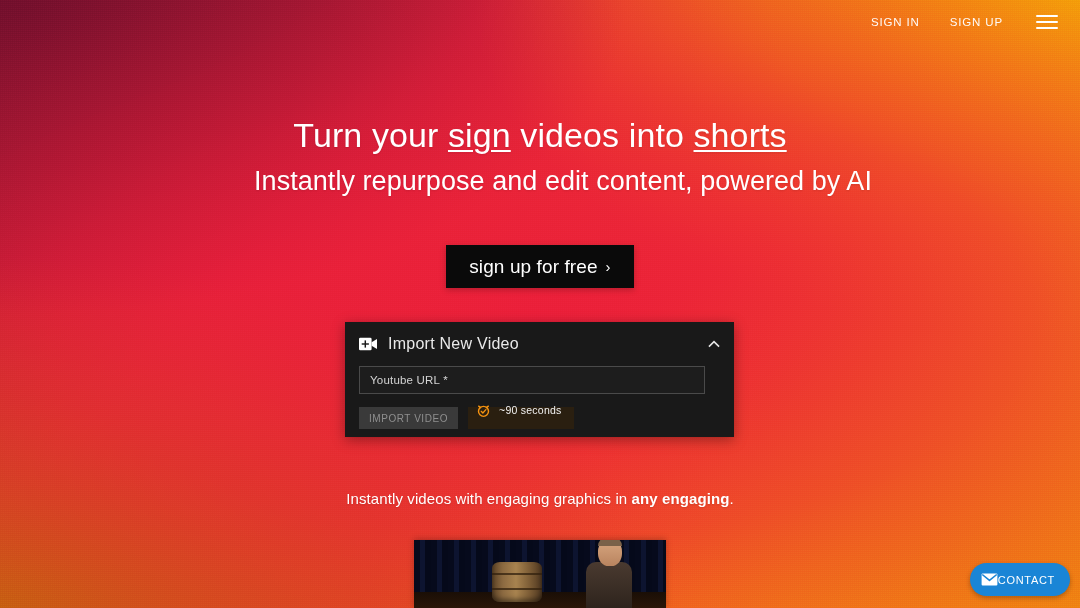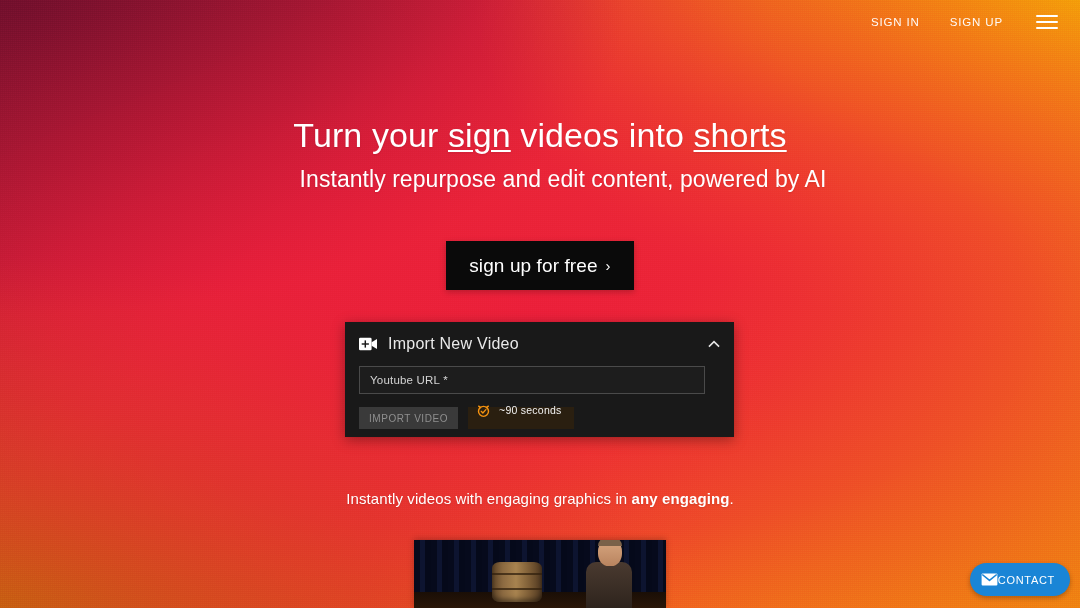--- a/index.html
+++ b/index.html
@@ -56,30 +56,30 @@
   
   #hero { position:absolute; top:0; left:0; right:0; text-align:center; z-index:5; }
   #headline {
     margin-top:116px;
     font-size:34px; font-weight:400; color:#fff; line-height:1.15;
     letter-spacing:.1px; text-shadow:0 1px 2px rgba(0,0,0,.10);
   }
   #headline u { text-decoration:underline; text-underline-offset:3px; text-decoration-thickness:2px; }
   #subheadline {
     margin-top:11px;
-    font-size:23px; font-weight:400; color:#fff; letter-spacing:.05px;
+    font-size:27px; font-weight:400; color:#fff; letter-spacing:.05px;
     text-shadow:0 1px 2px rgba(0,0,0,.10);
     margin-left:46px;
   }
 
   
   #cta-wrap { margin-top:48px; display:flex; justify-content:center; }
   #signup-cta {
     background:#0a0a0a; color:#fff; border:none;
-    width:188px; height:49px;
+    width:188px; height:43px;
     font-family:"Liberation Sans", sans-serif;
     font-size:19px; font-weight:400; letter-spacing:.1px;
     cursor:pointer; display:flex; align-items:center; justify-content:center; gap:8px;
     box-shadow:0 2px 6px rgba(0,0,0,.22);
   }
   #signup-cta .chev { font-size:15px; line-height:1; position:relative; top:0px; }
 
   
   #import-panel {
     position:absolute; left:345px; top:322px;

